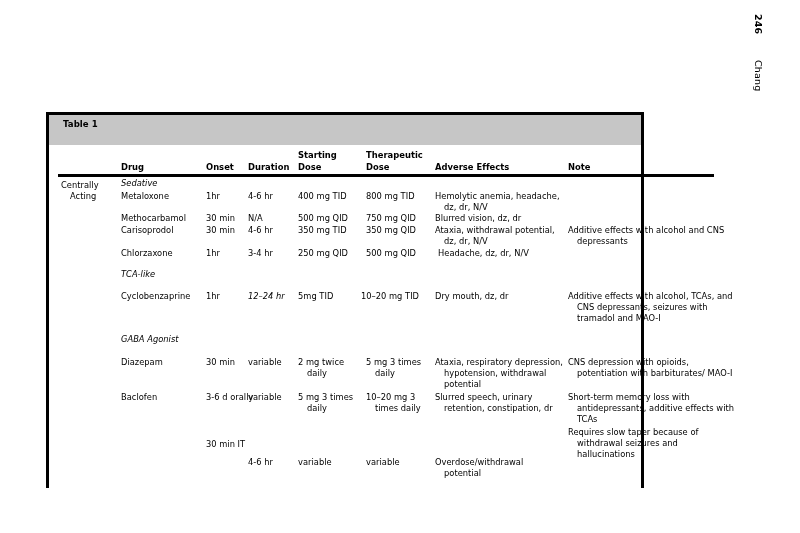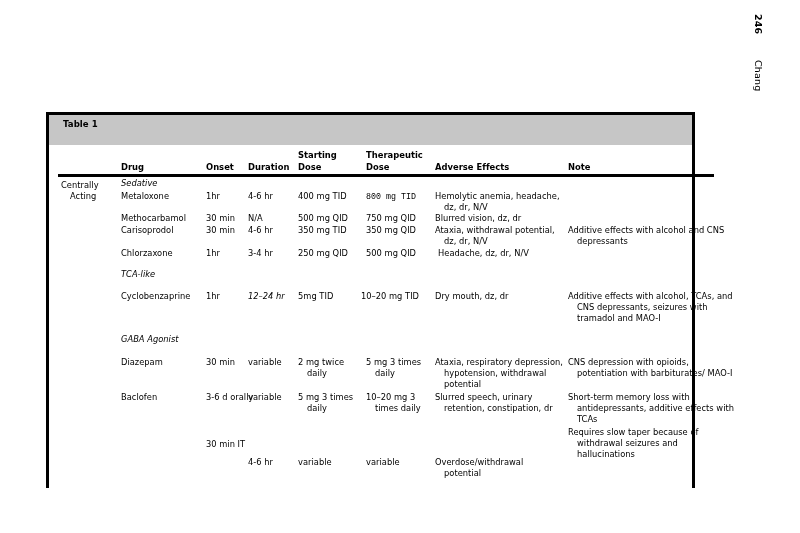--- a/index.html
+++ b/index.html
@@ -35,21 +35,21 @@
     left: 764px;
     top: 60px;
     transform: rotate(90deg);
   }
 
   
   #table-frame {
     position: absolute;
     left: 46px;
     top: 112px;
-    width: 649px;
+    width: 598px;
     height: 376px;
     border-left: 3px solid #000;
     border-right: 3px solid #000;
     box-sizing: border-box;
   }
   #table-titlebar {
     background: #c6c6c6;
     border-top: 3px solid #000;
     padding: 4px 0 4px 14px;
     box-sizing: border-box;
@@ -119,21 +119,21 @@
 
     <div class="cell" style="left:12px; top:68px;">Centrally</div>
     <div class="cell" style="left:21px; top:79px;">Acting</div>
 
     <div class="cell ital" style="left:72px; top:66px;">Sedative</div>
 
     <div class="cell" style="left:72px;  top:79px;">Metaloxone</div>
     <div class="cell" style="left:157px; top:79px;">1hr</div>
     <div class="cell" style="left:199px; top:79px;">4-6 hr</div>
     <div class="cell" style="left:249px; top:79px;">400 mg TID</div>
-    <div class="cell" style="left:317px; top:79px;font-family:Liberation Mono, monospace;">800 mg TID</div>
+    <div class="cell" style="left:317px; top:79px;">800 mg TID</div>
     <div class="cell wrap ind" style="left:386px; top:79px; width:120px;">Hemolytic anemia, headache, dz, dr, N/V</div>
 
     <div class="cell" style="left:72px;  top:101px;">Methocarbamol</div>
     <div class="cell" style="left:157px; top:101px;">30 min</div>
     <div class="cell" style="left:199px; top:101px;">N/A</div>
     <div class="cell" style="left:249px; top:101px;">500 mg QID</div>
     <div class="cell" style="left:317px; top:101px;">750 mg QID</div>
     <div class="cell wrap ind" style="left:386px; top:101px; width:130px;">Blurred vision, dz, dr</div>
 
     <div class="cell" style="left:72px;  top:113px;">Carisoprodol</div>

